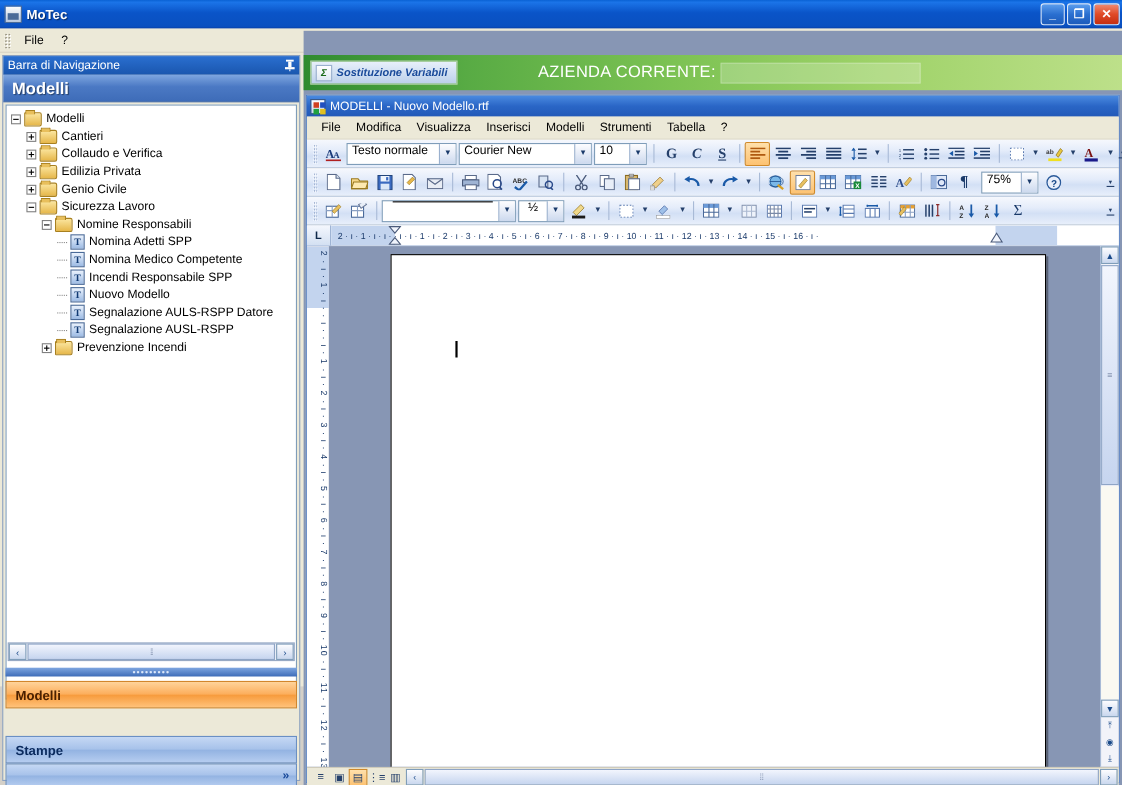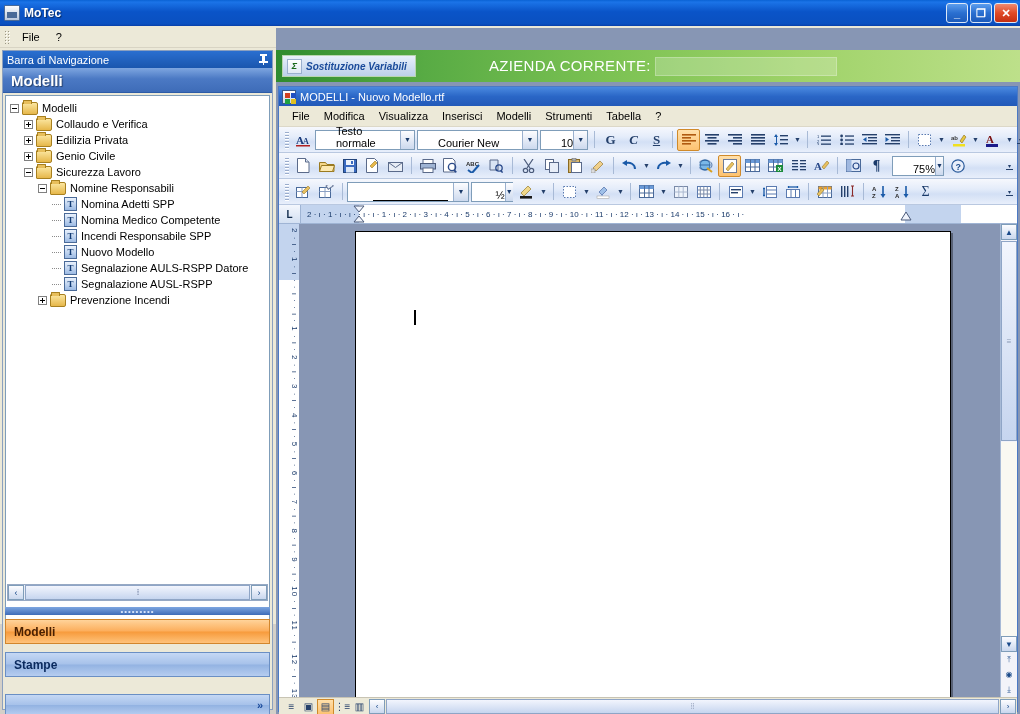--- a/index.html
+++ b/index.html
@@ -233,22 +233,22 @@
     font-size: 12px; color: #25406b; position: relative;
   }
   .tbtn.on {
     background: linear-gradient(180deg,#ffe0ab,#fdc271);
     border: 1px solid #d08a2a; border-radius: 2px;
   }
   .tarrow { width: 11px; height: 22px; flex: none; display: flex; align-items: center; justify-content: center;
     font-size: 7px; color: #25406b; }
   .combo {
     height: 20px; border: 1px solid #7f9db9; background: #fff;
-    display: flex; align-items: flex-end; flex: none;
-    font-size: 11px; padding-left: 20px; color: #000; margin-right: 2px;
+    display: flex; align-items: flex-start; flex: none;
+    font-size: 11px; padding-left: 4px; color: #000; margin-right: 2px;
   }
   .combo .cb-arrow {
     width: 15px; height: 18px; margin-left: auto;
     background: linear-gradient(180deg,#fdfdff,#ccd9ee);
     border-left: 1px solid #9ab0ce;
     display: flex; align-items: center; justify-content: center;
     font-size: 7px; color: #1a3a6a;
   }
   .tbl-lbl { font-weight: bold; font-size: 11px; }
   .ovf { width: 11px; height: 22px; display:flex; flex-direction:column; align-items:center; justify-content:center;
@@ -379,20 +379,25 @@
 
     <div class="tree" id="tree">
         <div class="tnode" style="padding-left: 0px;">
           <span class="tog"></span>
           <span class="ficon"></span>
           <span>Modelli</span>
         </div>
         <div class="tnode" style="padding-left: 14px;">
           <span class="tog plus"></span>
           <span class="ficon"></span>
+          <span>Cantieri</span>
+        </div>
+        <div class="tnode" style="padding-left: 14px;">
+          <span class="tog plus"></span>
+          <span class="ficon"></span>
           <span>Collaudo e Verifica</span>
         </div>
         <div class="tnode" style="padding-left: 14px;">
           <span class="tog plus"></span>
           <span class="ficon"></span>
           <span>Edilizia Privata</span>
         </div>
         <div class="tnode" style="padding-left: 14px;">
           <span class="tog plus"></span>
           <span class="ficon"></span>
@@ -449,21 +454,21 @@
       <div class="sbtn">‹</div>
       <div class="thumb">⦙⦙</div>
       <div class="sbtn">›</div>
     </div>
 
     <div class="splitgrip">•••••••••</div>
 
     <div class="navbtn active" style="bottom:65px;">
       <span>Modelli</span>
     </div>
-    <div class="navbtn" style="bottom:32px;">
+    <div class="navbtn" style="bottom:15px;">
       <span>Stampe</span>
     </div>
     <div class="navbtn more" style="bottom:-7px;height:22px;">
       <span>»</span>
     </div>
   </div>
 
   <div class="mdiwrap">
 
     <div class="greenbar">

